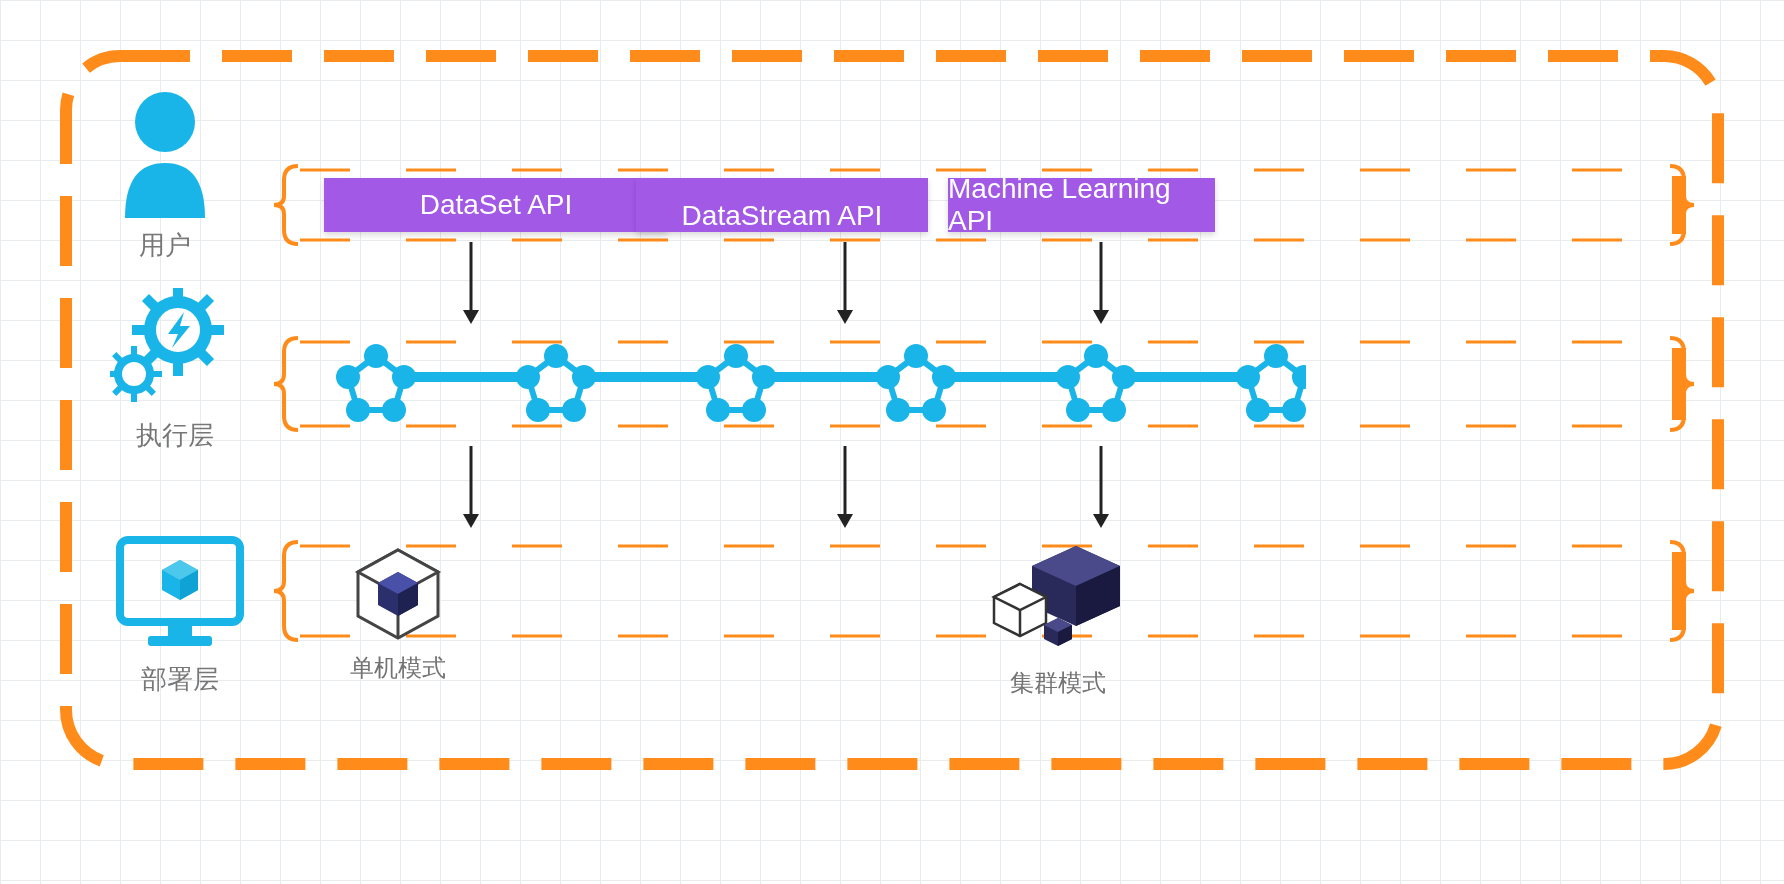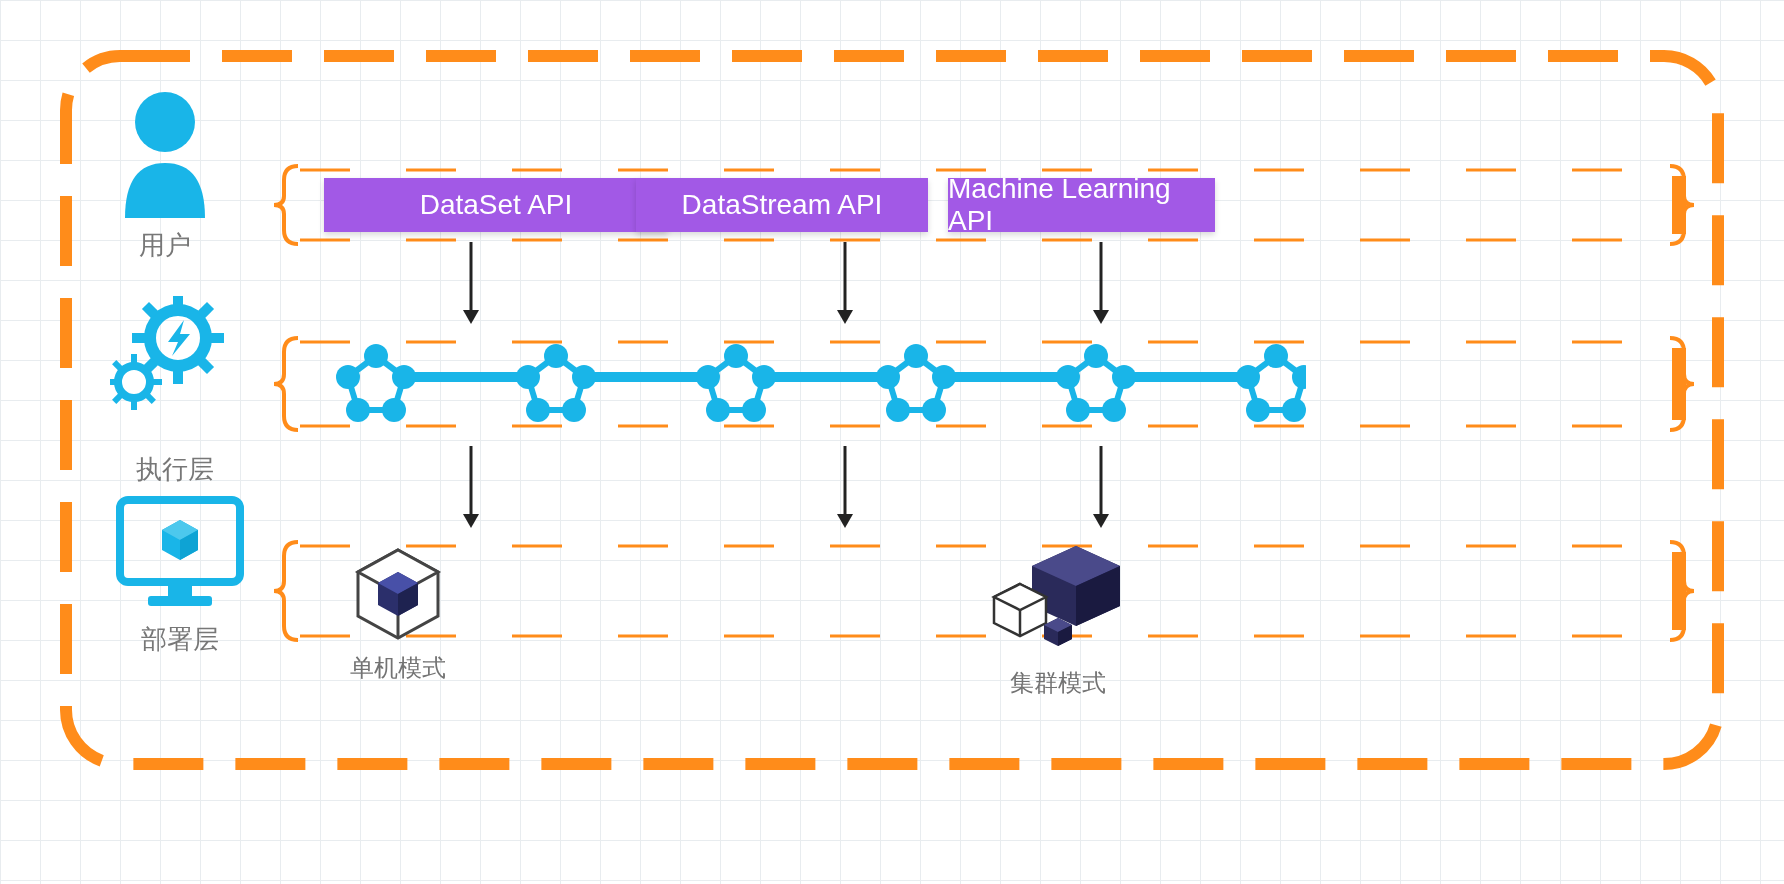--- a/index.html
+++ b/index.html
@@ -58,21 +58,21 @@
 </svg>
 
 <div class="icon-column" style="top:88px;">
   <svg width="110" height="130" viewBox="0 0 110 130">
     <circle cx="55" cy="34" r="30" fill="#19b5e8"></circle>
     <path d="M 15 130 Q 15 75 55 75 Q 95 75 95 130 Z" fill="#19b5e8"></path>
   </svg>
   <div class="icon-label">用户</div>
 </div>
 
-<div class="icon-column" style="top:296px;gap:26px;">
+<div class="icon-column" style="top:288px;">
   <svg width="130" height="120" viewBox="0 0 130 120">
     <g transform="translate(68,42)">
       <g fill="#19b5e8">
         <circle cx="0" cy="0" r="28" fill="none" stroke="#19b5e8" stroke-width="12"></circle>
         <g>
           <rect x="-5" y="-46" width="10" height="14"></rect>
           <rect x="-5" y="32" width="10" height="14"></rect>
           <rect x="-46" y="-5" width="14" height="10"></rect>
           <rect x="32" y="-5" width="14" height="10"></rect>
           <rect x="-5" y="-46" width="10" height="14" transform="rotate(45)"></rect>
@@ -93,21 +93,21 @@
         <rect x="-3" y="-28" width="6" height="9" transform="rotate(45)"></rect>
         <rect x="-3" y="19" width="6" height="9" transform="rotate(45)"></rect>
         <rect x="-3" y="-28" width="6" height="9" transform="rotate(-45)"></rect>
         <rect x="-3" y="19" width="6" height="9" transform="rotate(-45)"></rect>
       </g>
     </g>
   </svg>
   <div class="icon-label">执行层</div>
 </div>
 
-<div class="icon-column" style="top:492px;">
+<div class="icon-column" style="top:532px;">
   <svg width="140" height="120" viewBox="0 0 140 120">
     <rect x="10" y="8" width="120" height="82" rx="8" fill="none" stroke="#19b5e8" stroke-width="8"></rect>
     <rect x="58" y="92" width="24" height="12" fill="#19b5e8"></rect>
     <rect x="38" y="104" width="64" height="10" rx="3" fill="#19b5e8"></rect>
     <g transform="translate(70,48)">
       <path d="M 0 -20 L 18 -10 L 18 10 L 0 20 L -18 10 L -18 -10 Z" fill="#19b5e8"></path>
       <path d="M 0 -20 L 18 -10 L 0 0 L -18 -10 Z" fill="#4cc8ed"></path>
       <path d="M 0 0 L 18 -10 L 18 10 L 0 20 Z" fill="#0ea3d4"></path>
     </g>
   </svg>
@@ -118,21 +118,21 @@
   <path d="M 18 6 Q 4 6 4 20 L 4 36 Q 4 45 -6 45 Q 4 45 4 54 L 4 70 Q 4 84 18 84" fill="none" stroke="#ff8c1a" stroke-width="4" transform="translate(8,0)"></path>
   <path d="M 18 6 Q 4 6 4 20 L 4 36 Q 4 45 -6 45 Q 4 45 4 54 L 4 70 Q 4 84 18 84" fill="none" stroke="#ff8c1a" stroke-width="4" transform="translate(1416,0) scale(-1,1)"></path>
   <line x1="28" y1="10" x2="1396" y2="10" stroke="#ff8c1a" stroke-width="3" stroke-dasharray="50 56"></line>
   <line x1="28" y1="80" x2="1396" y2="80" stroke="#ff8c1a" stroke-width="3" stroke-dasharray="50 56"></line>
   <rect x="1400" y="16" width="14" height="58" fill="#ff8c1a"></rect>
 </svg>
 
 <div class="api-box" style="top:178px; left:324px; width:344px;">
   <span>DataSet API</span>
 </div>
-<div class="api-box" style="top:178px; left:636px; width:292px;">
+<div class="api-box" style="top:178px; left:636px; width:292px;align-items:flex-end;">
   <span>DataStream API</span>
 </div>
 <div class="api-box" style="top:178px; left:948px; width:267px;">
   <span>Machine Learning API</span>
 </div>
 
 <svg style="position:absolute; top:238px; left:456px;" width="30" height="90">
   <line x1="15" y1="4" x2="15" y2="76" stroke="#222" stroke-width="3"></line>
   <path d="M 15 86 L 7 72 L 23 72 Z" fill="#222"></path>
 </svg>

